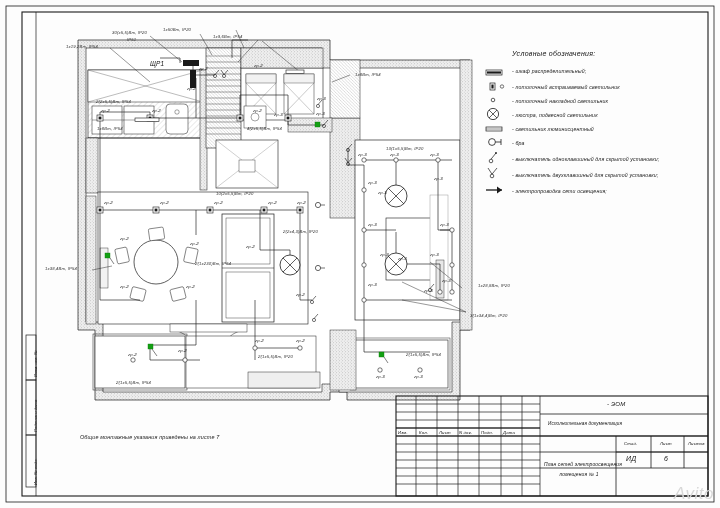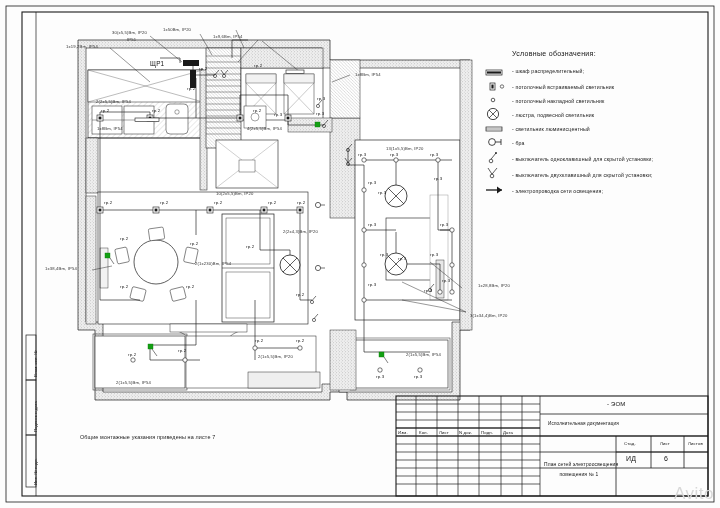--- a/index.html
+++ b/index.html
@@ -6,20 +6,21 @@
   body{
     width:720px;height:508px;
     background:#ffffff;
     font-family:"Liberation Sans", sans-serif;
     overflow:hidden;
     position:relative;
   }
   #sheet{
     position:absolute;left:0;top:0;width:720px;height:508px;
     background:#fdfdfd;
+    font-style:italic;
   }
   svg#dwg{position:absolute;left:0;top:0;}
   .lbl{
     position:absolute;
     font-family:"Liberation Sans", sans-serif;
     font-size:4.6px;
     color:#2a2a2a;
     white-space:nowrap;
     letter-spacing:0.15px;
     transform-origin:left top;

